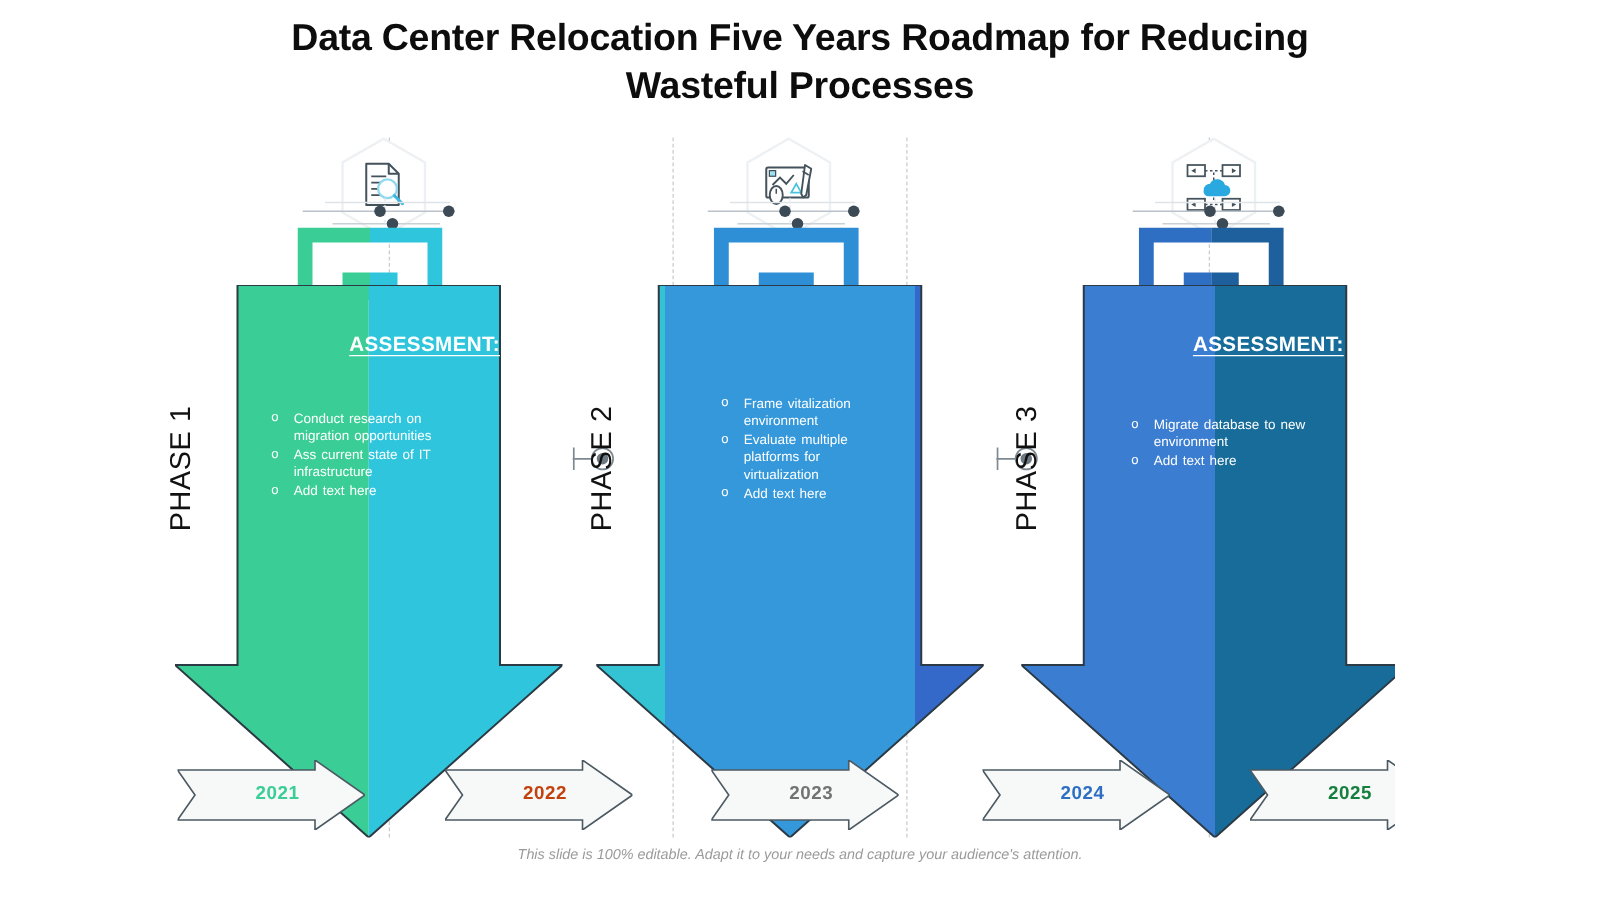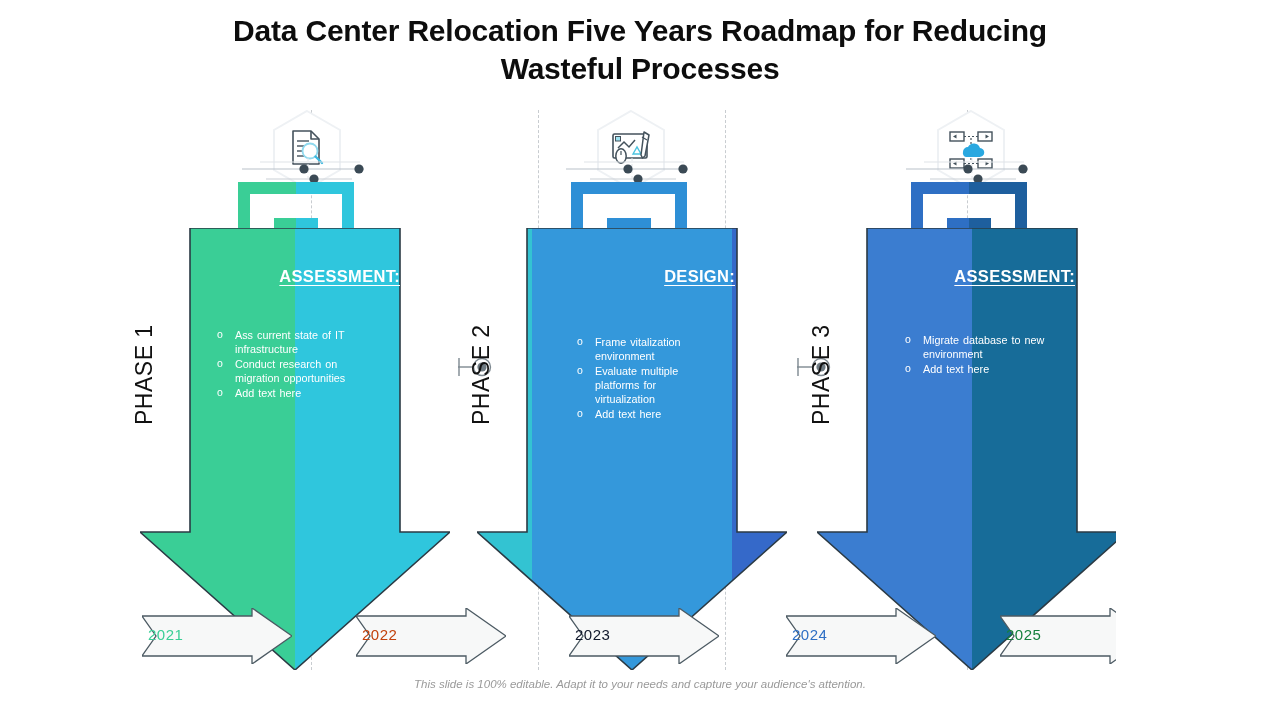--- a/index.html
+++ b/index.html
@@ -138,23 +138,23 @@
     position: absolute;
     width: 148px;
     height: 56px;
   }
   .yeararrow svg { display:block; }
   .yearlabel {
     position: absolute;
     width: 148px;
     top: 18px;
     left: 6px;
-    text-align: left;
+    text-align: center;
     font-size: 15px;
-    font-weight: normal;
+    font-weight: bold;
     letter-spacing: 0.5px;
   }
 
   
   #footer {
     position: absolute;
     left: 0;
     top: 678px;
     width: 1280px;
     text-align: center;
@@ -225,22 +225,22 @@
           <rect x="0" y="0" width="155" height="442" fill="#3ACE96"></rect>
           <rect x="155" y="0" width="155" height="442" fill="#2FC6DD"></rect>
         </g>
         <path d="M50,0 H260 V304 H310 L155,442 L0,304 H50 Z" fill="none" stroke="#2b3a44" stroke-width="1.6" stroke-linejoin="miter"></path>
       </svg>
     </div>
 
     <div class="cardtext" style="left:192px; top:163px; width:208px;">
       <div class="cardhead">ASSESSMENT:</div>
       <ul class="bullets" style="margin-top:42px; width:160px; margin-left:22px;">
+        <li>Conduct research on migration opportunities</li>
         <li>Ass current state of IT infrastructure</li>
-        <li>Conduct research on migration opportunities</li>
         <li>Add text here</li>
       </ul>
     </div>
 
     <div class="phaselabel" style="left:158px; top:294px;">PHASE 1</div>
   </div>
 
   <div class="connector" style="left:458px; top:352px">
     <svg width="44" height="30" viewBox="0 0 44 30">
       <line x1="0" y1="15" x2="16" y2="15" stroke="#7d8890" stroke-width="1.4"></line>
@@ -298,21 +298,20 @@
         <g clip-path="url(#clip2)">
           <rect x="0" y="0" width="55" height="442" fill="#33C3D2"></rect>
           <rect x="55" y="0" width="200" height="442" fill="#3498DB"></rect>
           <rect x="255" y="0" width="55" height="442" fill="#3569C9"></rect>
         </g>
         <path d="M50,0 H260 V304 H310 L155,442 L0,304 H50 Z" fill="none" stroke="#2b3a44" stroke-width="1.6" stroke-linejoin="miter"></path>
       </svg>
     </div>
 
     <div class="cardtext" style="left:527px; top:163px; width:208px;">
-      <div class="cardhead">DESIGN:</div>
       <ul class="bullets" style="margin-top:49px; width:125px; margin-left:47px;">
         <li>Frame vitalization environment</li>
         <li>Evaluate multiple platforms for virtualization</li>
         <li>Add text here</li>
       </ul>
     </div>
 
     <div class="phaselabel" style="left:495px; top:294px;">PHASE 2</div>
   </div>
 
@@ -405,21 +404,21 @@
     <svg width="150" height="56" viewBox="0 0 150 56">
       <path d="M0,8 L14,28 L0,48 H110 V56 L150,28 L110,0 V8 Z" fill="#f7f8f8" stroke="#4c5a63" stroke-width="1.3" stroke-linejoin="miter"></path>
     </svg>
     <div class="yearlabel" style="color:#c2410c">2022</div>
   </div>
 
   <div class="yeararrow" style="left:569px; top:608px">
     <svg width="150" height="56" viewBox="0 0 150 56">
       <path d="M0,8 L14,28 L0,48 H110 V56 L150,28 L110,0 V8 Z" fill="#f7f8f8" stroke="#4c5a63" stroke-width="1.3" stroke-linejoin="miter"></path>
     </svg>
-    <div class="yearlabel" style="color:#0f172a">2023</div>
+    <div class="yearlabel" style="color:#737373">2023</div>
   </div>
 
   <div class="yeararrow" style="left:786px; top:608px">
     <svg width="150" height="56" viewBox="0 0 150 56">
       <path d="M0,8 L14,28 L0,48 H110 V56 L150,28 L110,0 V8 Z" fill="#f7f8f8" stroke="#4c5a63" stroke-width="1.3" stroke-linejoin="miter"></path>
     </svg>
     <div class="yearlabel" style="color:#2E6FC4">2024</div>
   </div>
 
   <div class="yeararrow" style="left:1000px; top:608px">

